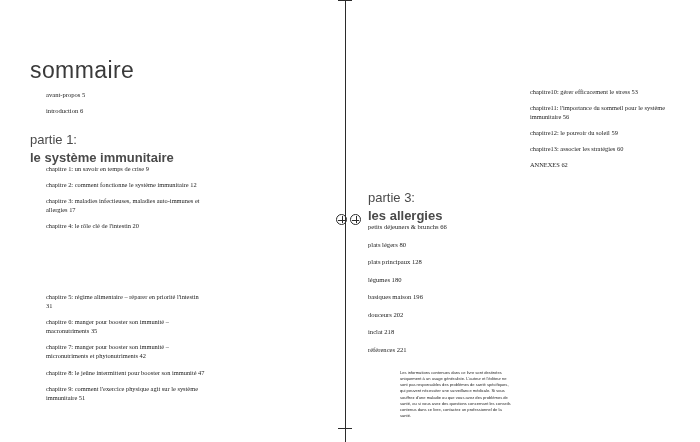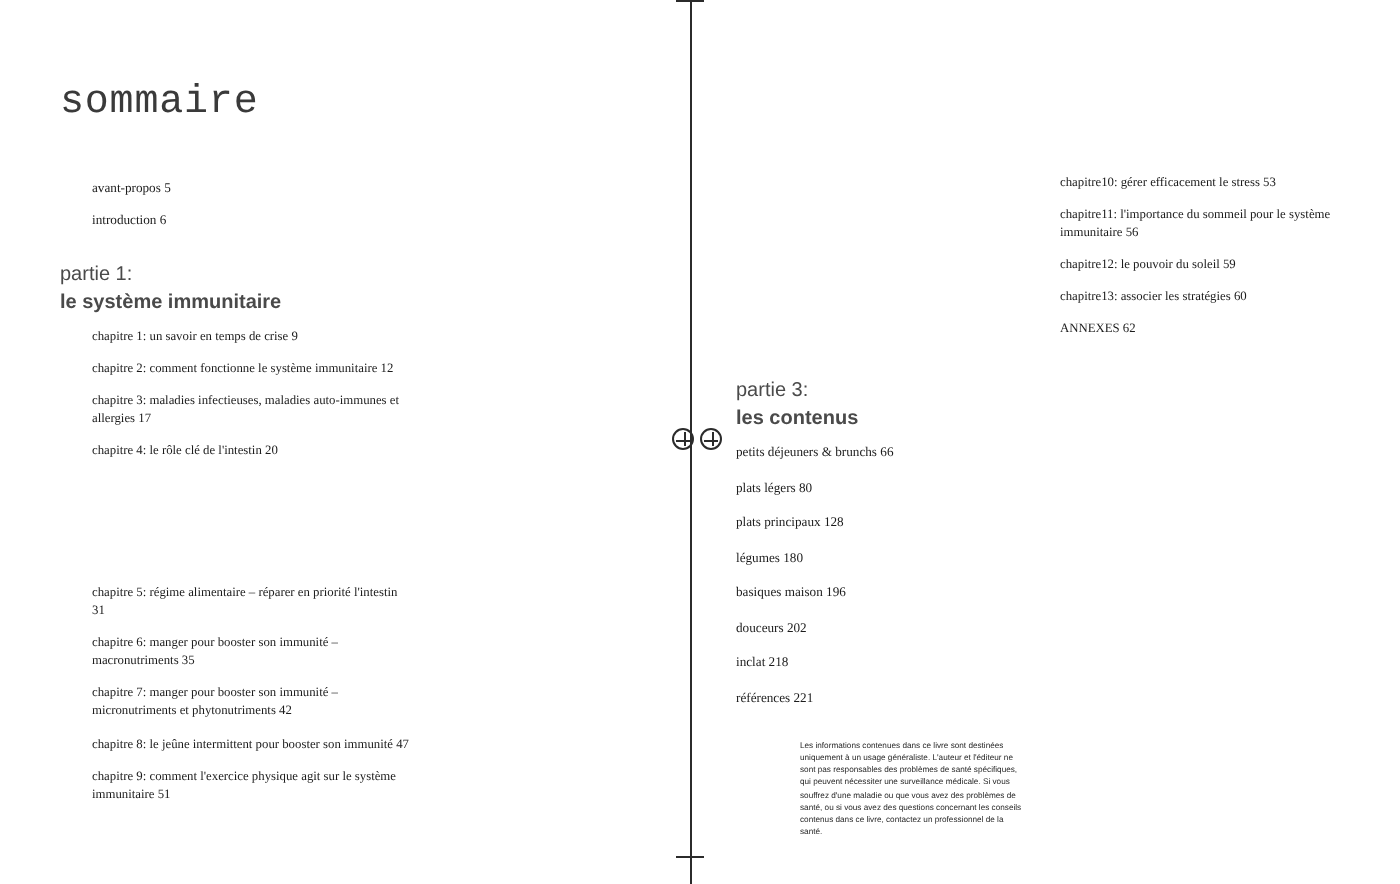--- a/index.html
+++ b/index.html
@@ -81,23 +81,23 @@
   .page-right {
     position: absolute;
     left: 346px; top: 0;
     width: 354px;
     height: 442px;
   }
 
   .title-sommaire {
     position: absolute;
     left: 30px;
-    top: 40px;
-    font-family: Liberation Mono, monospace;
-    font-size: 20px;
+    top: 57px;
+    font-family: Liberation Sans, sans-serif;
+    font-size: 23px;
     font-weight: 400;
     letter-spacing: 0.4px;
     color: #3a3a3a;
   }
 
   .front-matter {
     position: absolute;
     left: 46px;
     top: 90px;
     width: 150px;
@@ -105,21 +105,21 @@
   .front-matter .entry {
     font-size: 6.6px;
     line-height: 1.45;
     margin-bottom: 6px;
     color: #1c1c1c;
   }
 
   .part-head {
     font-family: "Liberation Sans", sans-serif;
     color: #4a4a4a;
-    font-size: 10px;
+    font-size: 13px;
     line-height: 1.35;
     font-weight: 400;
   }
   .part-head .pnum { display: block; }
   .part-head .ptitle { display: block; font-weight: bold; }
 
   .part1-head { position: absolute; left: 30px; top: 131px; }
   .part2-head { position: absolute; left: 30px; top: 254px; }
   .part3-head { position: absolute; left: 22px; top: 189px; }
 
@@ -221,21 +221,21 @@
   <div class="right-col-top">
     <div class="entry">chapitre10:  gérer efficacement le stress  53</div>
     <div class="entry">chapitre11:  l'importance du sommeil pour le système immunitaire  56</div>
     <div class="entry">chapitre12:  le pouvoir du soleil  59</div>
     <div class="entry">chapitre13:  associer les stratégies  60</div>
     <div class="entry">ANNEXES  62</div>
   </div>
 
   <div class="part-head part3-head">
     <span class="pnum">partie 3:</span>
-    <span class="ptitle">les contenus</span>
+    <span class="ptitle">les allergies</span>
   </div>
 
   <div class="recipes">
     <div class="entry">petits déjeuners &amp; brunchs  66</div>
     <div class="entry">plats légers  80</div>
     <div class="entry">plats principaux  128</div>
     <div class="entry">légumes  180</div>
     <div class="entry">basiques maison  196</div>
     <div class="entry">douceurs  202</div>
     <div class="entry">inclat  218</div>

